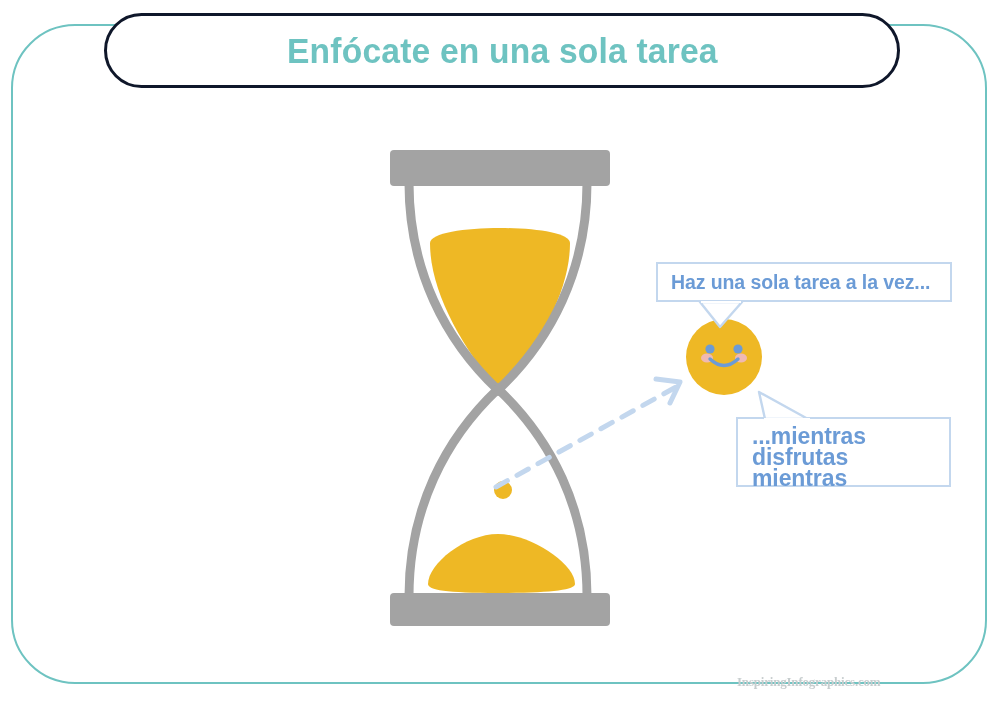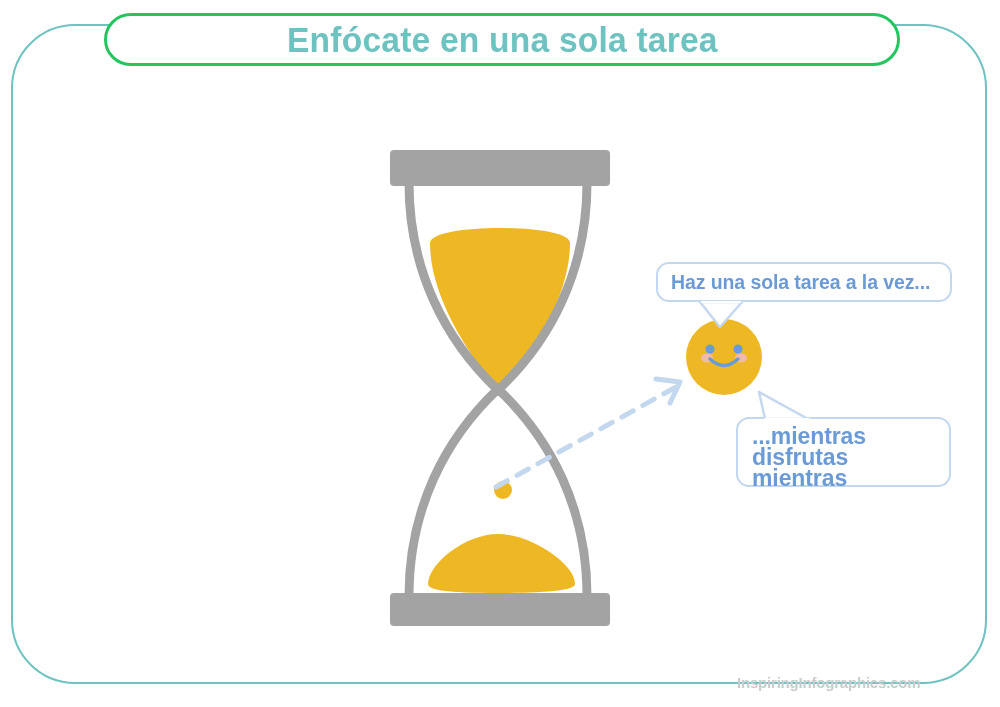--- a/index.html
+++ b/index.html
@@ -38,22 +38,22 @@
     height: 26px;
     background: #ffffff;
   }
 
   
   .title-pill {
     position: absolute;
     left: 104px;
     top: 13px;
     width: 796px;
-    height: 53px;
-    border: 3px solid #22c55e;
+    height: 75px;
+    border: 3px solid #0f172a;
     border-radius: 38px;
     background: #ffffff;
     box-sizing: border-box;
     display: flex;
     align-items: center;
     justify-content: center;
   }
   .title-text {
     color: #6ec3c1;
     font-size: 35px;
@@ -90,21 +90,21 @@
     top: 318px;
     width: 78px;
     height: 78px;
   }
 
   
   .bubble {
     position: absolute;
     background: #ffffff;
     border: 2px solid #c3d7ee;
-    border-radius: 13px;
+    border-radius: 0;
     box-sizing: border-box;
     color: #6b9bd6;
     font-weight: bold;
   }
   .bubble-top {
     left: 656px;
     top: 262px;
     width: 296px;
     height: 40px;
     display: flex;
@@ -137,23 +137,24 @@
     width: 55px;
     height: 31px;
   }
 
   
   .watermark {
     position: absolute;
     left: 737px;
     top: 674px;
     color: #c7cdce;
-    font-size: 15px;
+    font-size: 13px;
     font-weight: bold;
     letter-spacing: -0.2px;
+    font-family: Liberation Serif, serif;
   }
 </style>
 </head>
 <body>
 
 <div id="canvas">
 
   <div class="frame"></div>
   <div class="frame-gap"></div>
 

